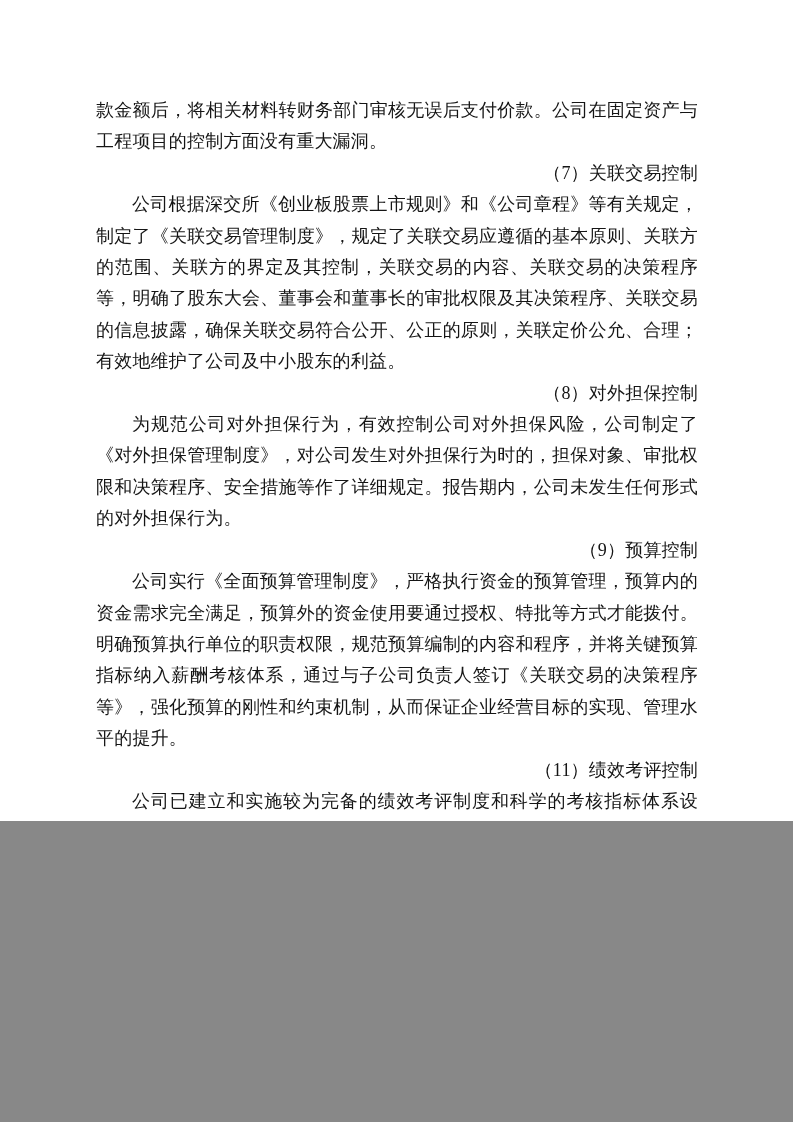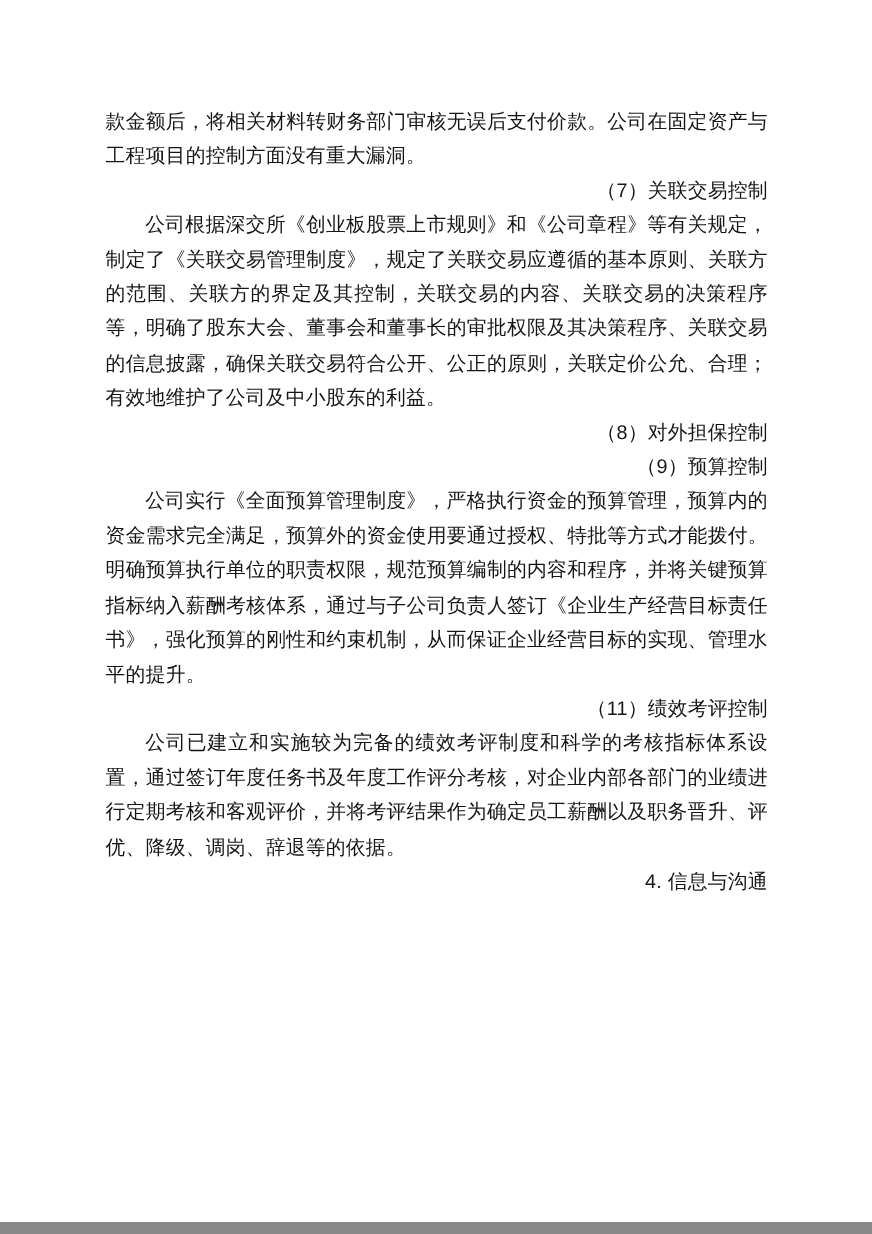--- a/index.html
+++ b/index.html
@@ -3,25 +3,25 @@
 <meta charset="utf-8">
 <style>
   html, body {
     margin: 0;
     padding: 0;
     background: #888;
   }
   .page {
     position: relative;
     width: 793px;
-    height: 1111px;
+    height: 821px;
     margin: 0 auto;
     background: #ffffff;
     overflow: hidden;
-    font-family: Liberation Sans, sans-serif;
+    font-family: Liberation Serif, serif;
   }
   .text-block {
     position: absolute;
     left: 96px;
     top: 95px;
     width: 602px;
     color: #151515;
     font-size: 18px;
     line-height: 31.4px;
     letter-spacing: 0.2px;
@@ -43,19 +43,20 @@
 </style>
 </head>
 <body>
 
 <div class="page">
   <div class="text-block" id="doc-body">
       <p class="para-body">款金额后，将相关材料转财务部门审核无误后支付价款。公司在固定资产与工程项目的控制方面没有重大漏洞。</p>
       <p class="para-heading">（7）关联交易控制</p>
       <p class="para-body indented">公司根据深交所《创业板股票上市规则》和《公司章程》等有关规定，制定了《关联交易管理制度》，规定了关联交易应遵循的基本原则、关联方的范围、关联方的界定及其控制，关联交易的内容、关联交易的决策程序等，明确了股东大会、董事会和董事长的审批权限及其决策程序、关联交易的信息披露，确保关联交易符合公开、公正的原则，关联定价公允、合理；有效地维护了公司及中小股东的利益。</p>
       <p class="para-heading">（8）对外担保控制</p>
+      <p class="para-body indented">为规范公司对外担保行为，有效控制公司对外担保风险，公司制定了《对外担保管理制度》，对公司发生对外担保行为时的，担保对象、审批权限和决策程序、安全措施等作了详细规定。报告期内，公司未发生任何形式的对外担保行为。</p>
       <p class="para-heading">（9）预算控制</p>
-      <p class="para-body indented">公司实行《全面预算管理制度》，严格执行资金的预算管理，预算内的资金需求完全满足，预算外的资金使用要通过授权、特批等方式才能拨付。明确预算执行单位的职责权限，规范预算编制的内容和程序，并将关键预算指标纳入薪酬考核体系，通过与子公司负责人签订《企业生产经营目标责任书》，强化预算的刚性和约束机制，从而保证企业经营目标的实现、管理水平的提升。</p>
+      <p class="para-body indented">公司实行《全面预算管理制度》，严格执行资金的预算管理，预算内的资金需求完全满足，预算外的资金使用要通过授权、特批等方式才能拨付。明确预算执行单位的职责权限，规范预算编制的内容和程序，并将关键预算指标纳入薪酬考核体系，通过与子公司负责人签订《关联交易的决策程序等》，强化预算的刚性和约束机制，从而保证企业经营目标的实现、管理水平的提升。</p>
       <p class="para-heading">（11）绩效考评控制</p>
       <p class="para-body indented">公司已建立和实施较为完备的绩效考评制度和科学的考核指标体系设置，通过签订年度任务书及年度工作评分考核，对企业内部各部门的业绩进行定期考核和客观评价，并将考评结果作为确定员工薪酬以及职务晋升、评优、降级、调岗、辞退等的依据。</p>
       <p class="para-heading">4. 信息与沟通</p>
     </div>
 </div>
 
 </body></html>

